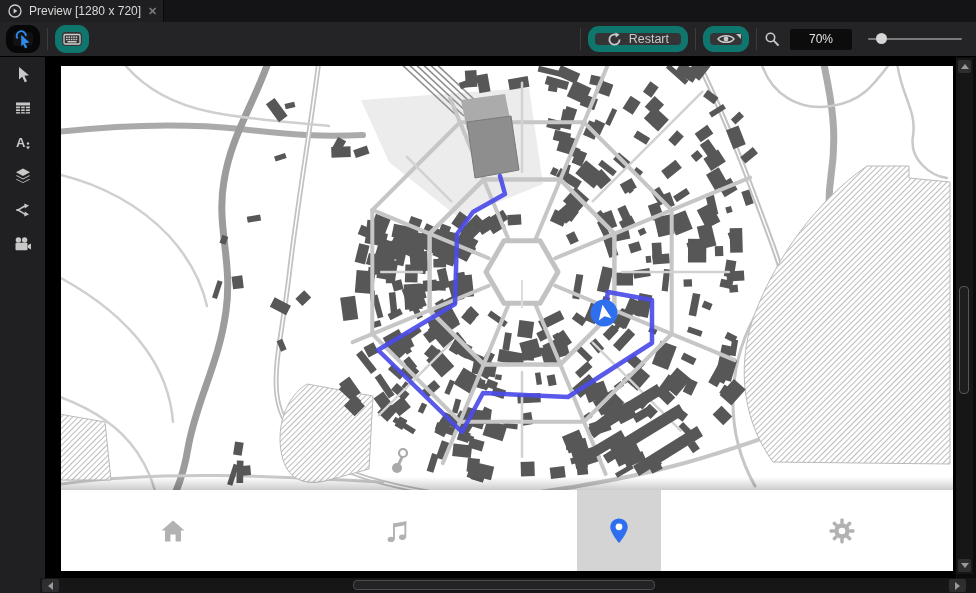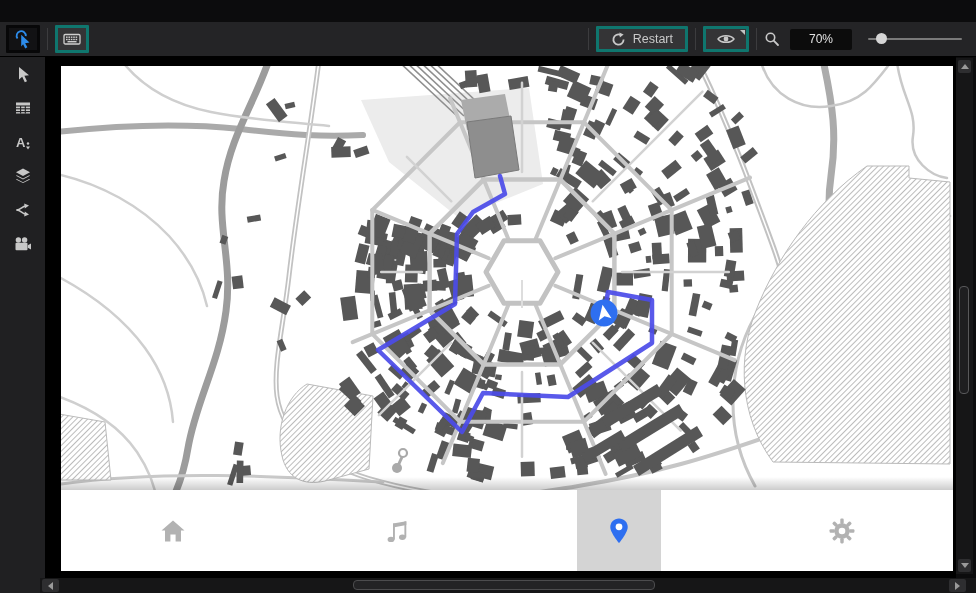--- a/index.html
+++ b/index.html
@@ -7,22 +7,22 @@
   #app{position:relative;width:976px;height:593px;}
   
   #tabbar{position:absolute;left:0;top:0;width:976px;height:22px;background:#141416;}
   #tab{position:absolute;left:0;top:0;height:22px;width:164px;background:#1f1f21;
     display:flex;align-items:center;gap:7px;padding:0 8px;box-sizing:border-box;border-right:1px solid #0a0a0a;}
   #tab-title{color:#d9d9d9;font-size:12px;white-space:nowrap;}
   #tab-close{color:#7a7a7a;font-size:11px;font-weight:bold;cursor:default;line-height:1;}
   
   #toolbar{position:absolute;left:0;top:22px;width:976px;height:35px;background:#242426;
     display:flex;align-items:center;box-sizing:border-box;padding:0 14px 0 6px;border-bottom:1px solid #000;}
-  .toolbtn{height:28px;border-radius:1px;display:flex;align-items:center;justify-content:center;
-    background:#343436;border:3px solid #0f766e;box-sizing:border-box;}
+  .toolbtn{height:28px;border-radius:11px;display:flex;align-items:center;justify-content:center;
+    background:#343436;border:7px solid #0f766e;box-sizing:border-box;}
   .toolbtn.square{width:34px;}
   .toolbtn.selected{background:#121214;border-color:#070708;}
   .vsep{width:1px;height:22px;background:#3c3c3e;margin:0 7px;}
   #toolbar-right{margin-left:auto;display:flex;align-items:center;}
   #restart-btn{padding:0 12px;gap:7px;height:26px;}
   #restart-label{color:#c9c9c9;font-size:12.5px;}
   #eye-btn{width:46px;height:26px;position:relative;}
   #eye-corner{position:absolute;top:1px;right:1px;width:0;height:0;
     border-top:5px solid #c3c3c3;border-left:5px solid transparent;}
   #zoom-box{min-width:38px;height:21px;background:#0c0c0c;border-radius:2px;color:#e2e2e2;
@@ -57,20 +57,32 @@
   .tri-up{width:0;height:0;border-left:4px solid transparent;border-right:4px solid transparent;border-bottom:5px solid #9a9a9a;}
   .tri-down{width:0;height:0;border-left:4px solid transparent;border-right:4px solid transparent;border-top:5px solid #9a9a9a;}
   .tri-left{width:0;height:0;border-top:4px solid transparent;border-bottom:4px solid transparent;border-right:5px solid #9a9a9a;}
   .tri-right{width:0;height:0;border-top:4px solid transparent;border-bottom:4px solid transparent;border-left:5px solid #9a9a9a;}
 </style>
 </head>
 <body>
 
 <div id="app">
 
+  <div id="tabbar">
+    <div id="tab">
+      <span style="display:flex">
+        <svg width="14" height="14" viewBox="0 0 14 14">
+            <circle cx="7" cy="7" r="6" fill="none" stroke="#cfcfcf" stroke-width="1.3"></circle>
+            <path d="M5.6,4.4 L9.4,7 L5.6,9.6 Z" fill="#cfcfcf"></path>
+          </svg>
+      </span>
+      <span id="tab-title">Preview [1280 x 720]</span>
+      <span id="tab-close">✕</span>
+    </div>
+  </div>
 
   <div id="toolbar">
     <div class="toolbtn square selected">
       <span style="display:flex">
         <svg width="20" height="20" viewBox="0 0 20 20">
           <path d="M4.5,9.5 A4.6,4.6 0 1 1 12.8,7.2" fill="none" stroke="#2d8ceb" stroke-width="1.8"></path>
           <path d="M8.2,5.8 L16.5,13.6 L12.1,14.2 L14.4,18.3 L12.2,19.4 L10.1,15.2 L8.2,17.6 Z" fill="#2d8ceb"></path>
         </svg>
       </span>
     </div>

